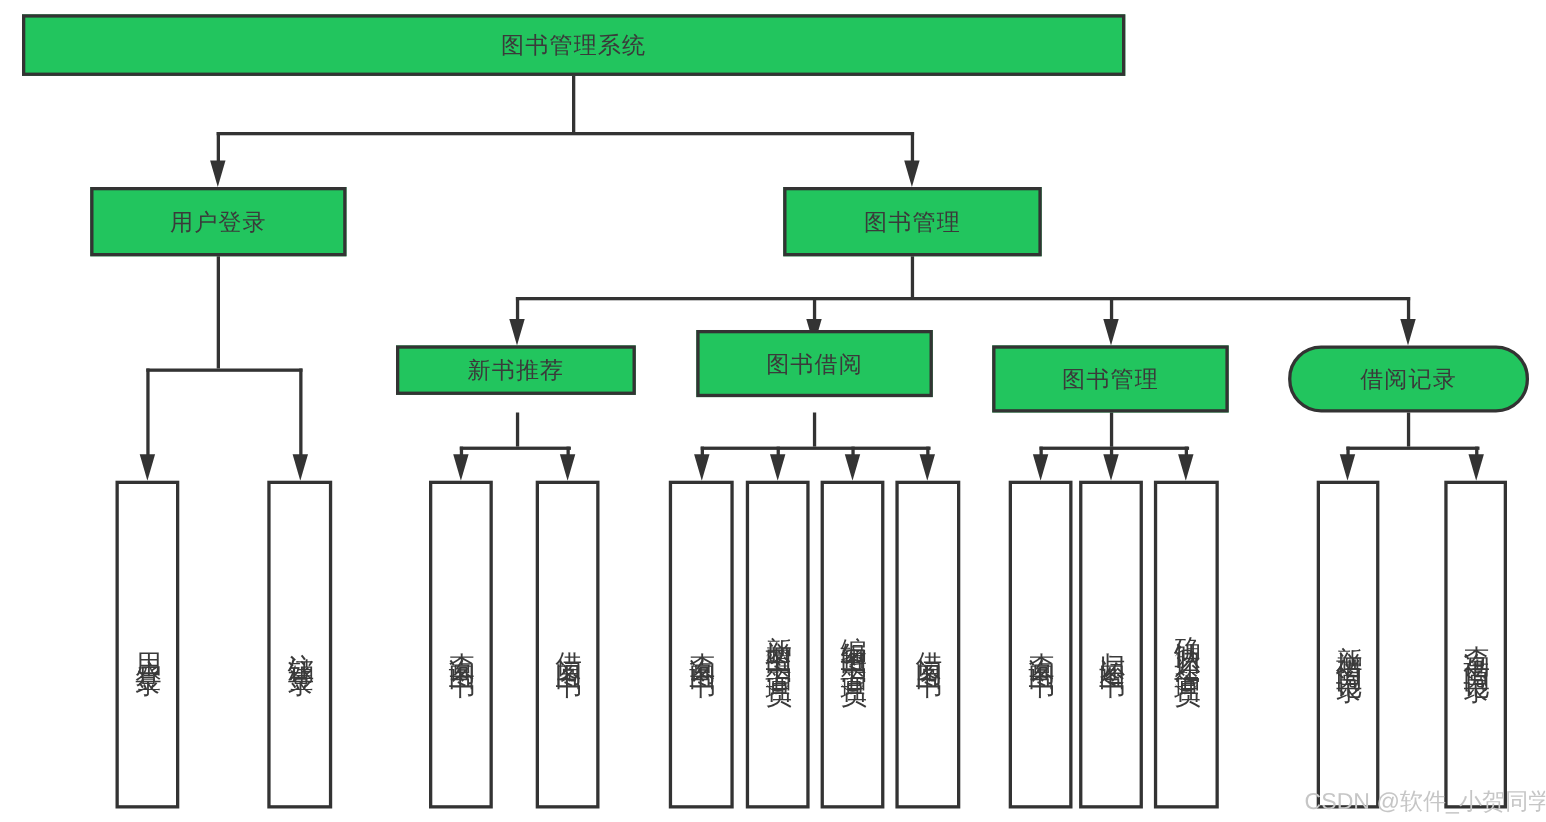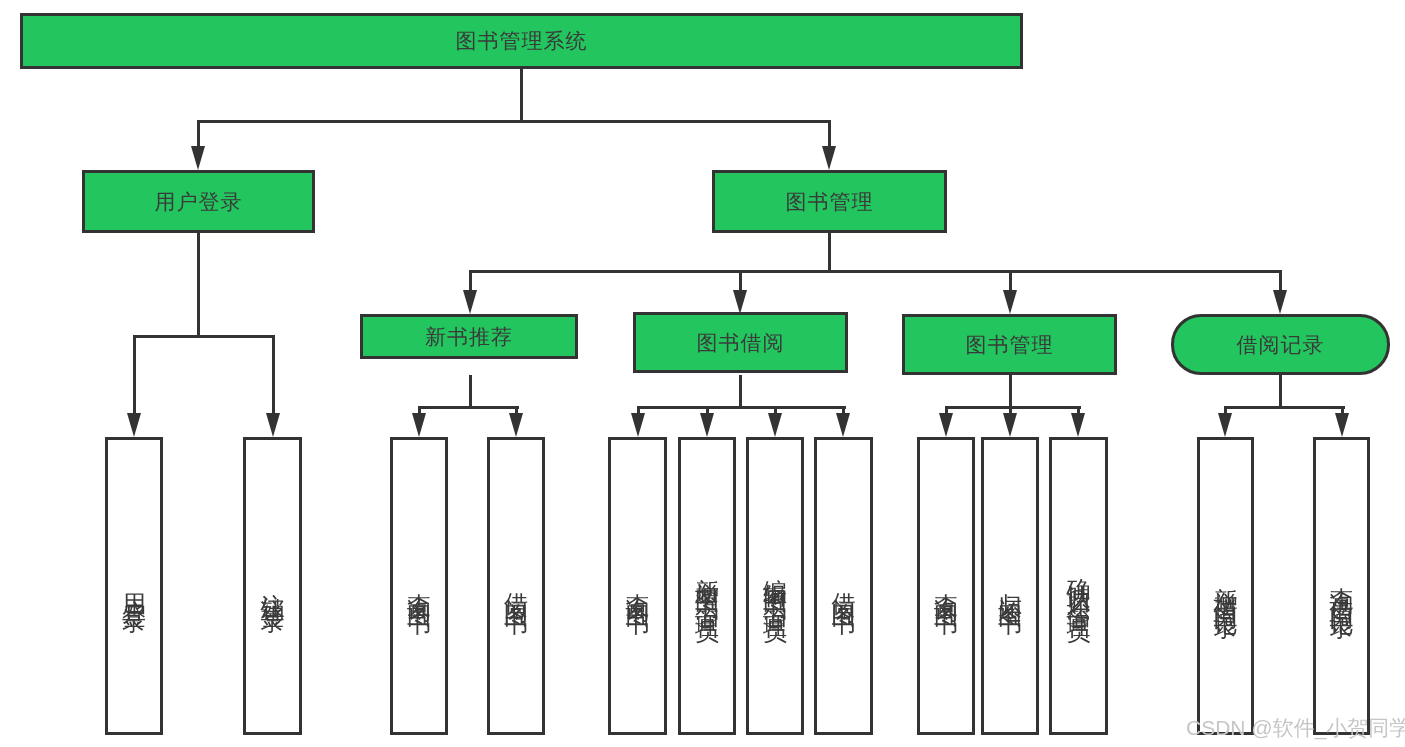--- a/index.html
+++ b/index.html
@@ -76,21 +76,21 @@
   <div class="vline" style="left:739px;top:270px;height:22px;"></div>
   <div class="arrow" style="left:733px;top:290px;"></div>
   <div class="vline" style="left:1009px;top:270px;height:22px;"></div>
   <div class="arrow" style="left:1003px;top:290px;"></div>
   <div class="vline" style="left:1279px;top:270px;height:22px;"></div>
   <div class="arrow" style="left:1273px;top:290px;"></div>
 
   <div class="box" style="left:360px;top:314px;width:218px;height:45px;">
     <span>新书推荐</span>
   </div>
-  <div class="box" style="left:633px;top:312px;width:215px;height:61px;">
+  <div class="box" style="left:633px;top:300px;width:215px;height:61px;">
     <span>图书借阅</span>
   </div>
   <div class="box" style="left:902px;top:314px;width:215px;height:61px;">
     <span>图书管理</span>
   </div>
   <div class="box" style="left:1171px;top:314px;width:219px;height:61px;border-radius:30px;">
     <span>借阅记录</span>
   </div>
 
   <div class="vline" style="left:469px;top:375px;height:31px;"></div>

